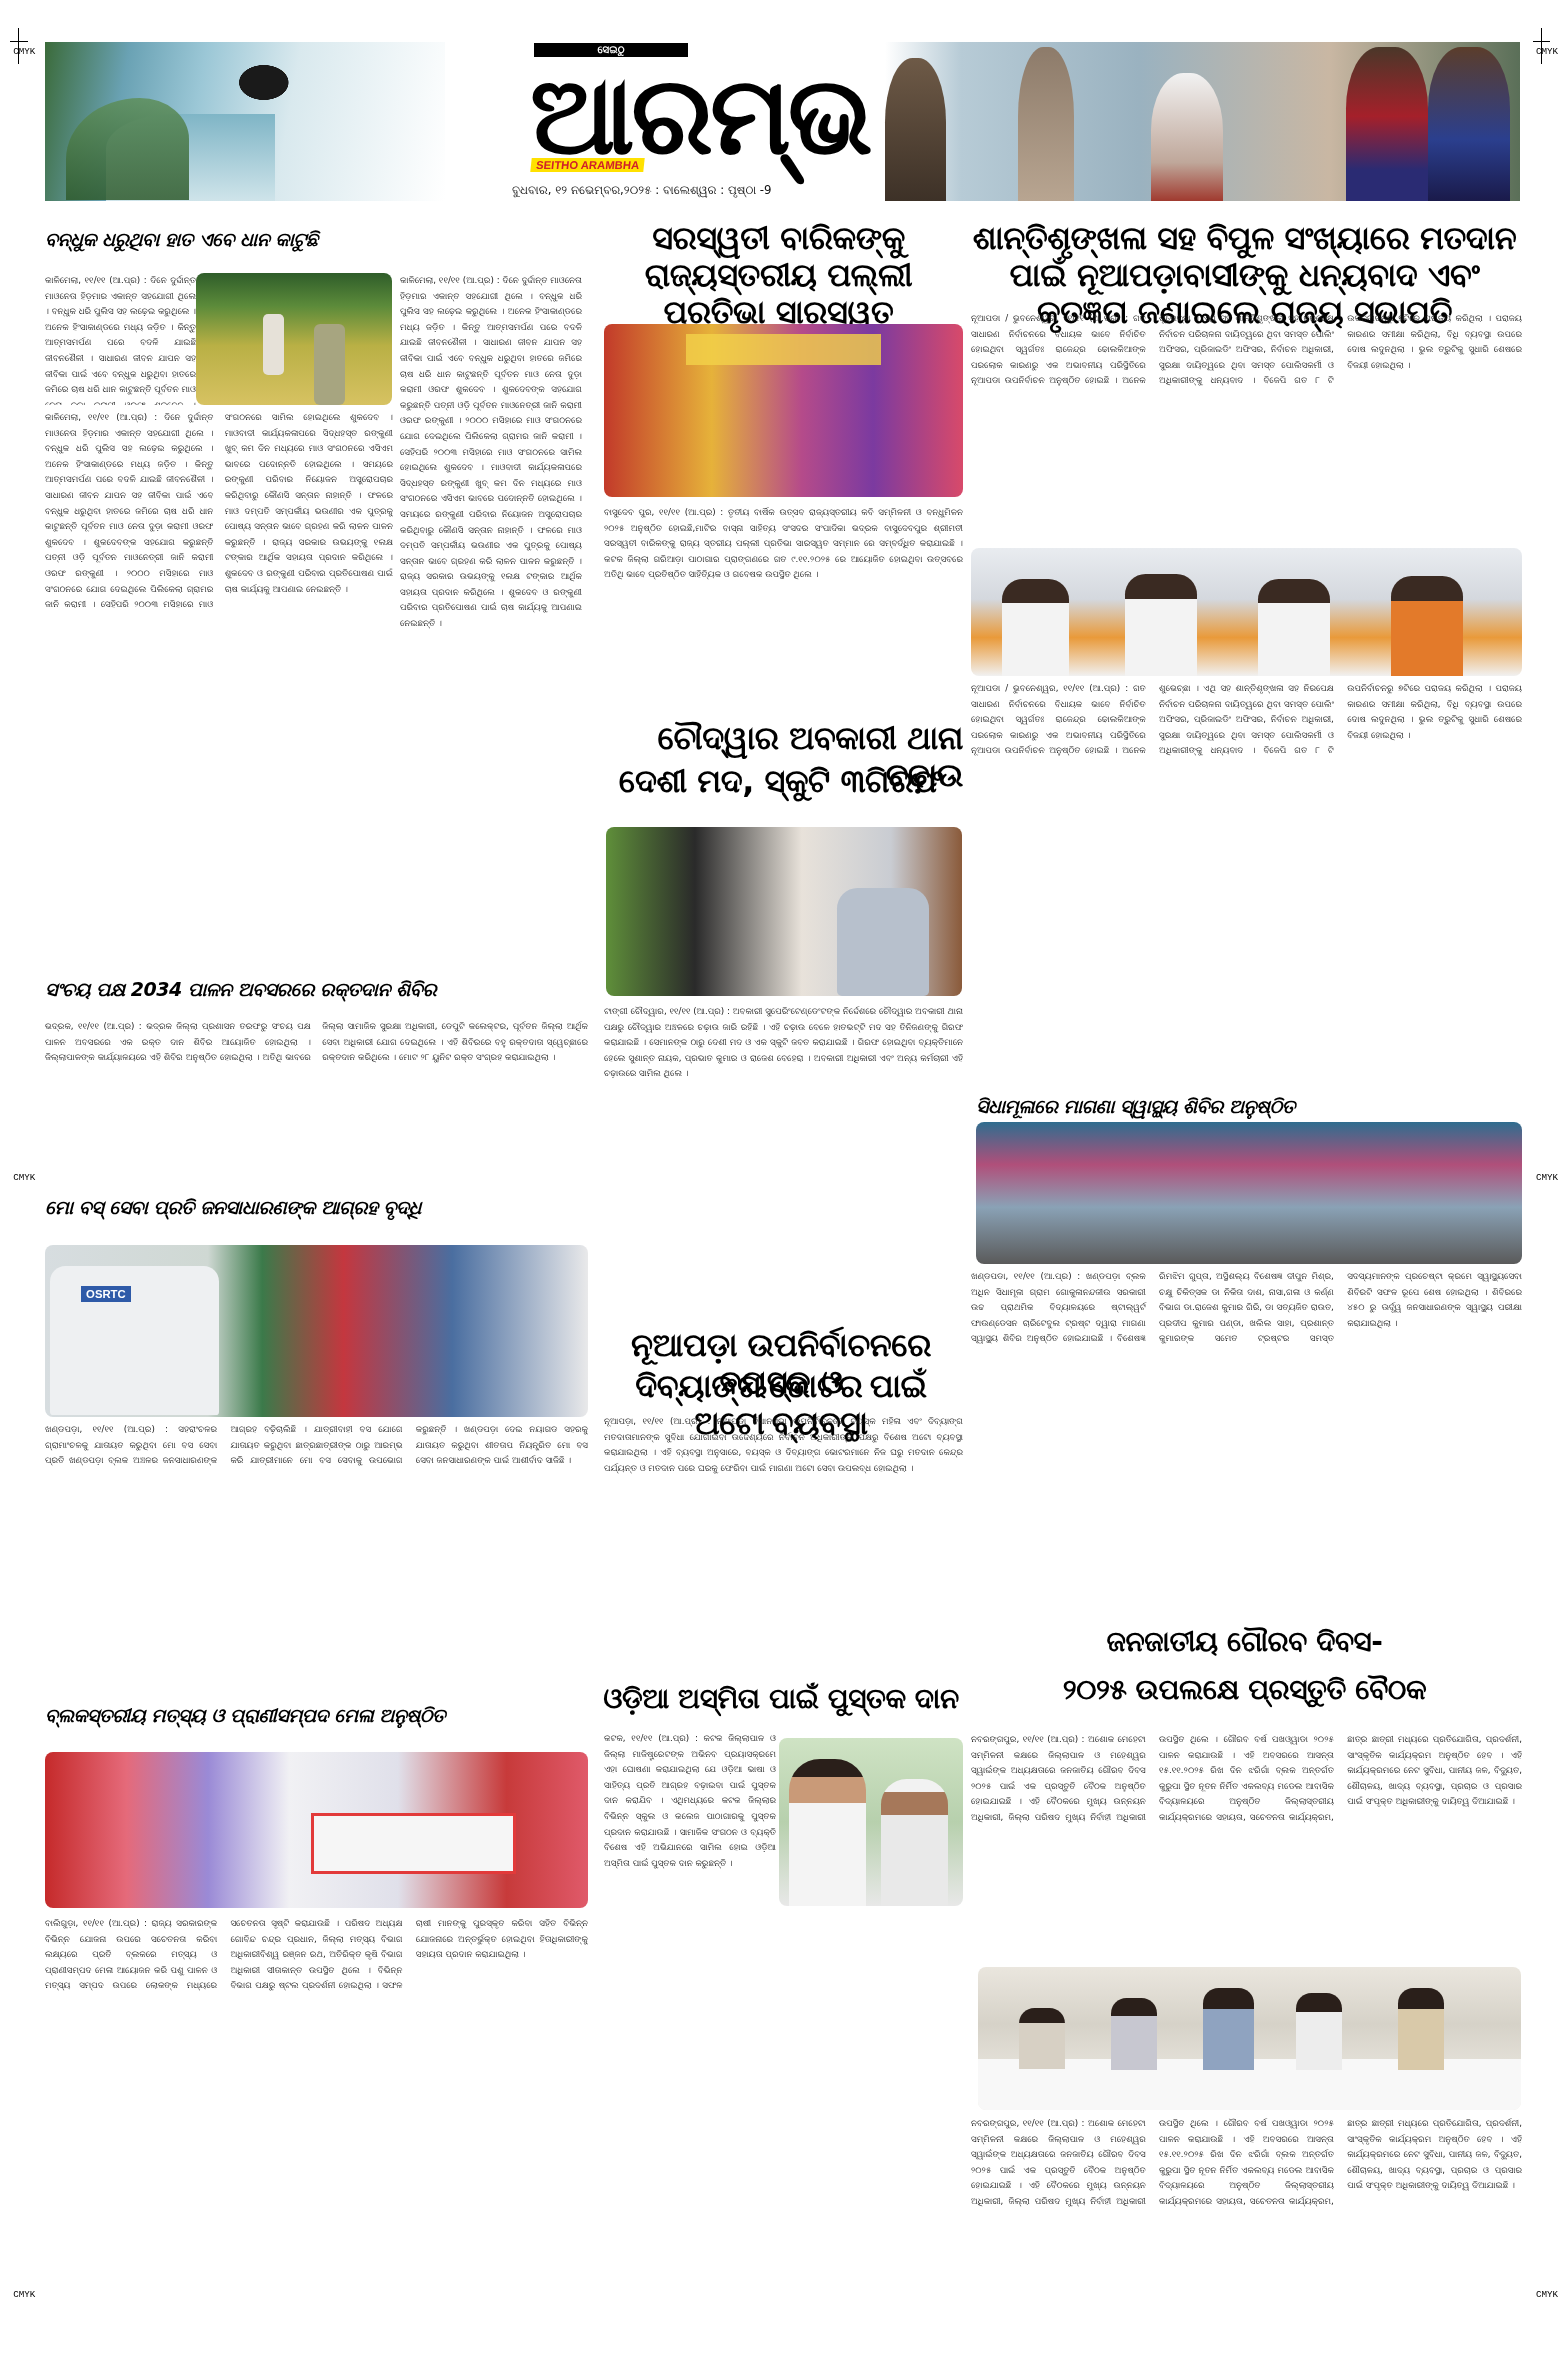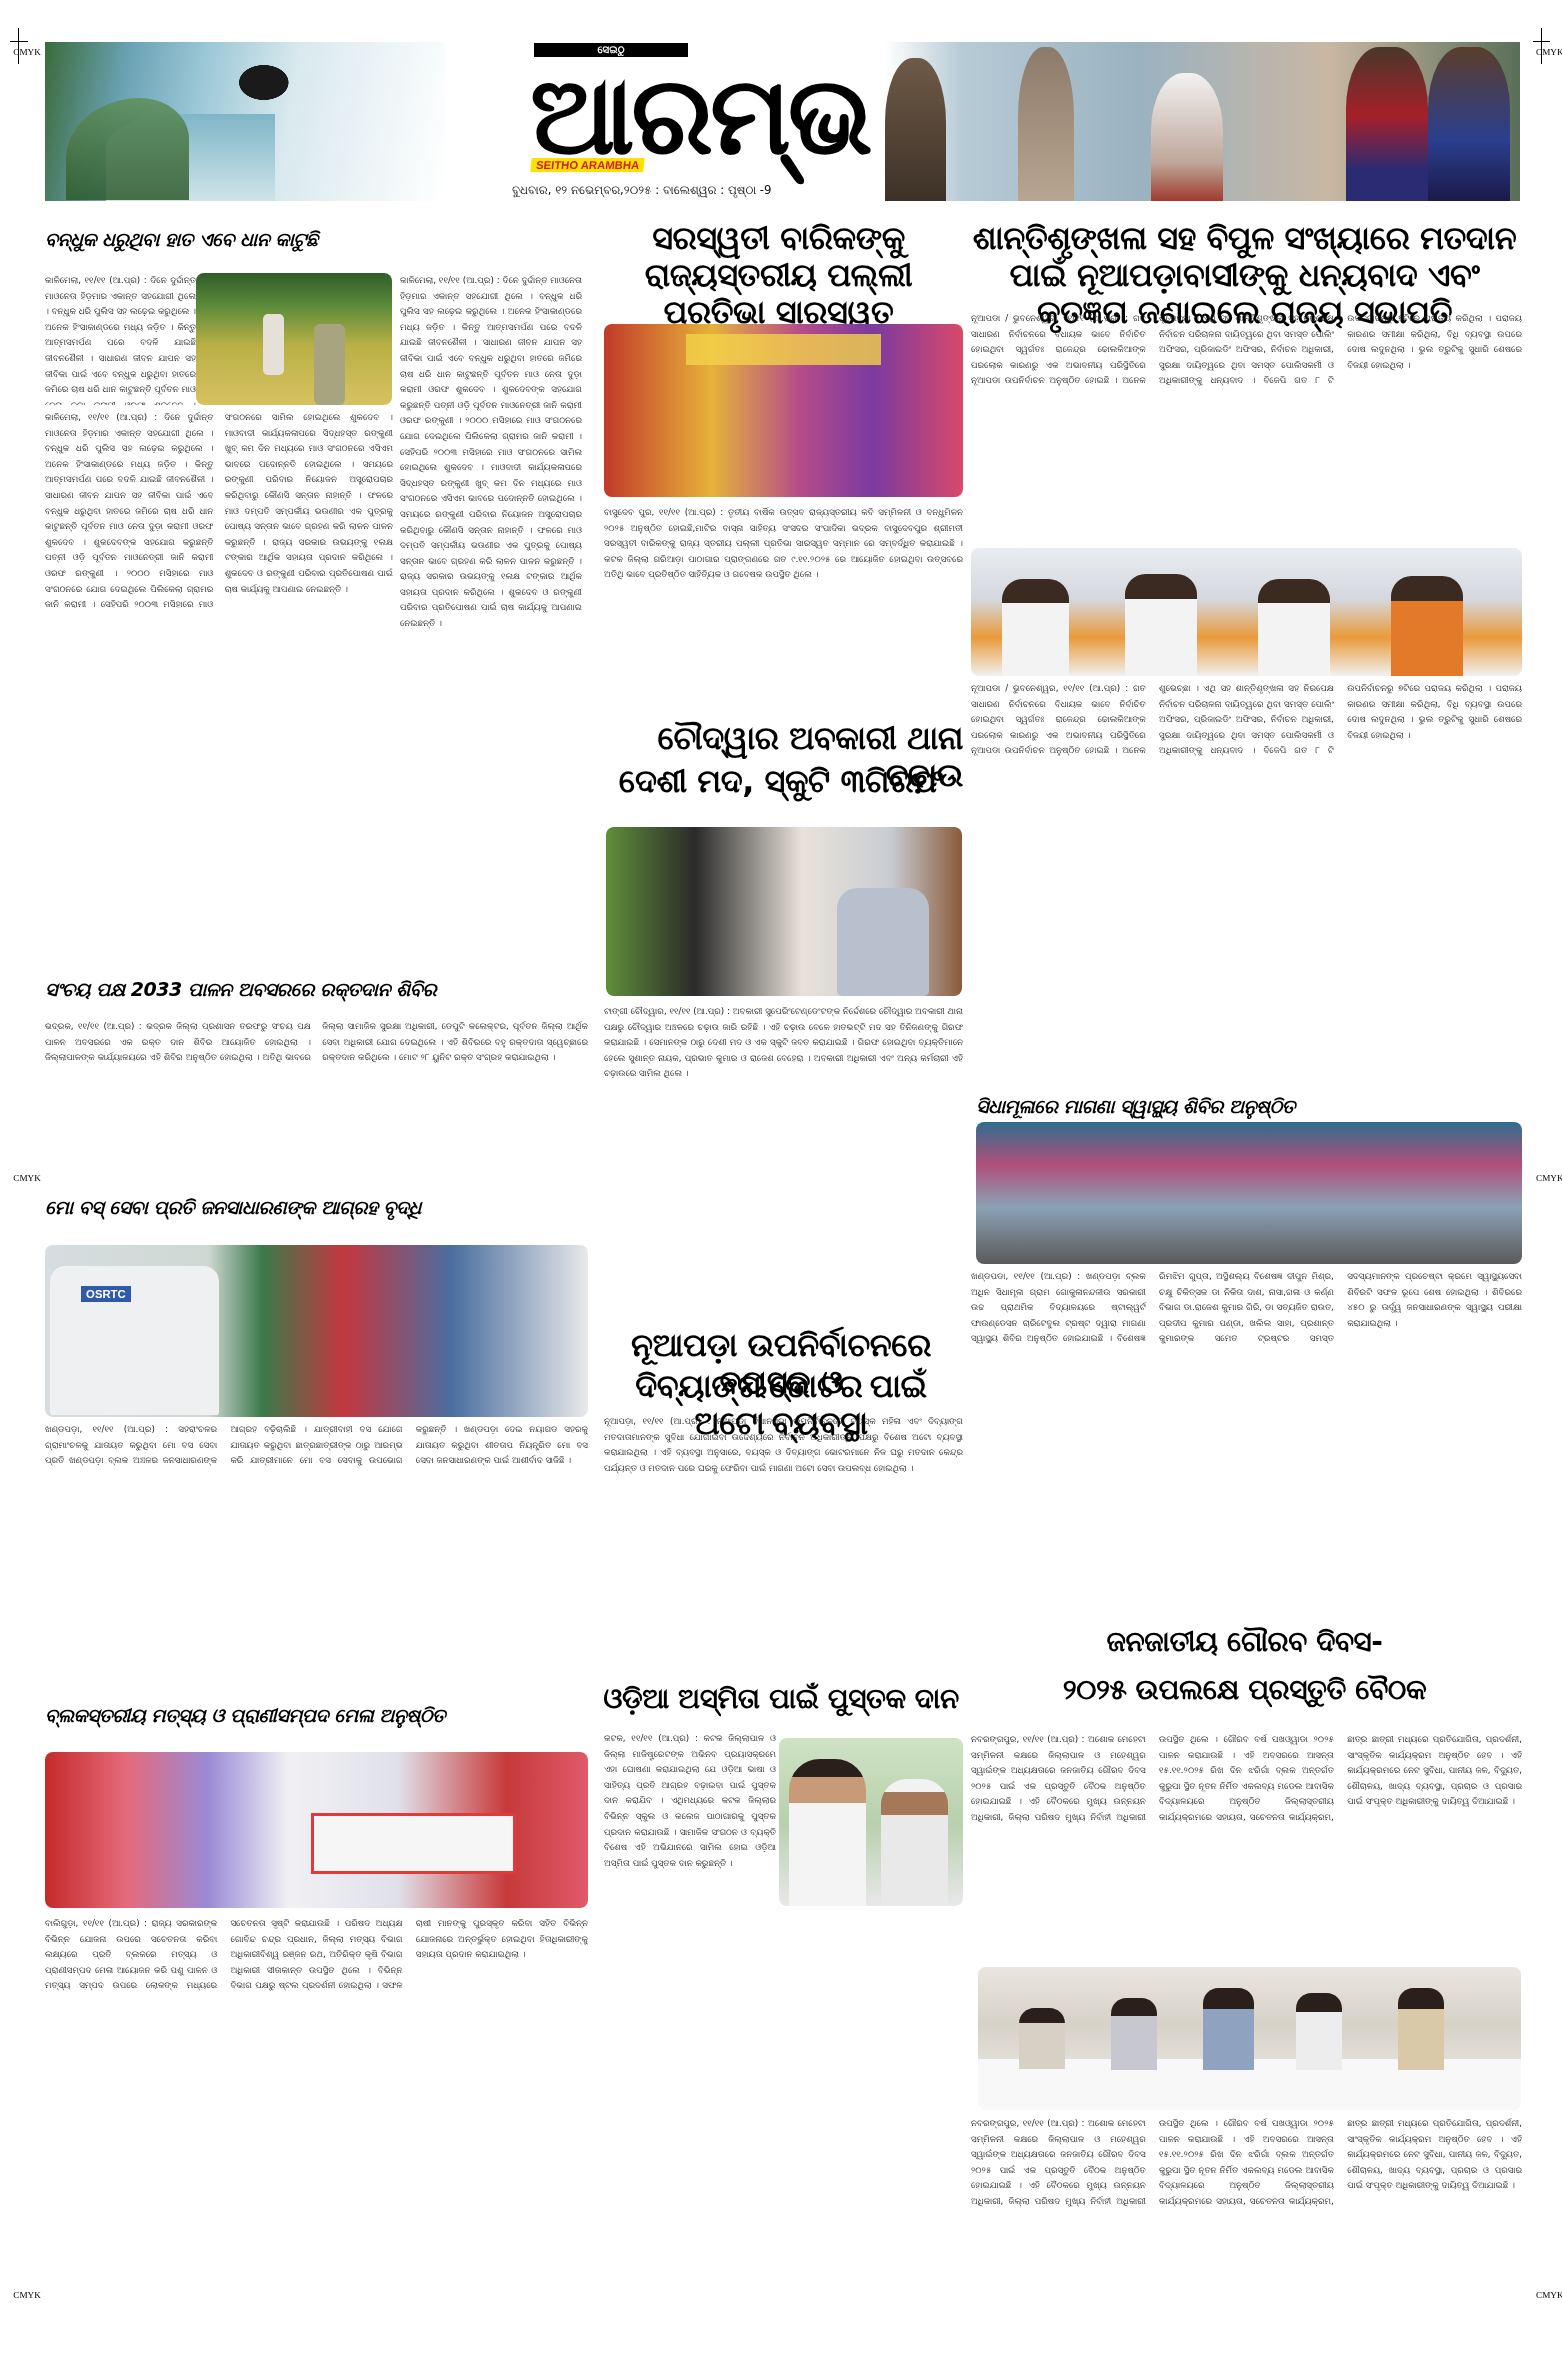--- a/index.html
+++ b/index.html
@@ -1,21 +1,21 @@
 <!DOCTYPE html>
 <html style="font-size:8.2px"><head>
 <meta charset="utf-8">
 <style>
   * { box-sizing: border-box; margin: 0; padding: 0; }
   html, body { width: 1563px; height: 2366px; background: #ffffff; overflow: hidden; }
   body { font-family: "DejaVu Sans", sans-serif; color: #111; position: relative; }
 
   .reg { position: absolute; width: 1px; background: #000; }
   .regh { position: absolute; height: 1px; background: #000; }
-  .cmyk { position: absolute; font-size: 9.2px; line-height: 10.2px; width: 10.2px; text-align: center; color: #000; font-family: Liberation Serif, serif; }
+  .cmyk { position: absolute; font-size: 9.2px; line-height: 10.2px; width: 10.2px; text-align: center; color: #000; font-family: Liberation Mono, monospace; }
 
   .masthead { position: absolute; left: 45px; top: 42px; width: 1475px; height: 169px; }
   .mh-left { position: absolute; left: 0; top: 0; width: 400px; height: 159px;
     background: linear-gradient(100deg, #3b6b3a 0%, #6aa2b4 20%, #9bc7d6 38%, #d9e9ee 60%, #ffffff 100%); }
   .mh-left .coast { position: absolute; left: 20.5px; top: 56px; width: 123px; height: 102px; border-radius: 60% 40% 0 0;
     background: linear-gradient(180deg, #5e8f5a, #2e5a2c); opacity: .85; }
   .mh-left .sea { position: absolute; left: 61px; top: 72px; width: 169px; height: 87px;
     background: linear-gradient(180deg, #7fb5c6, #cfe4ea); border-radius: 40% 0 0 0; }
   .mh-left .bird { position: absolute; left: 190px; top: 10.2px; width: 72px; height: 61px;
     background: radial-gradient(ellipse at 40% 50%, #1a1a1a 0 40%, transparent 41%), radial-gradient(ellipse at 60% 40%, #e4a32b 0 12%, transparent 13%); }
@@ -103,21 +103,21 @@
 </div>
 <div class="body cols-3" style="left:971px;top:681px;width:551px;height:356px;">ନୂଆପଡା / ଭୁବନେଶ୍ୱର, ୧୧/୧୧ (ଆ.ପ୍ର) : ଗତ ସାଧାରଣ ନିର୍ବାଚନରେ ବିଧାୟକ ଭାବେ ନିର୍ବାଚିତ ହୋଇଥିବା ସ୍ୱର୍ଗତଃ ରାଜେନ୍ଦ୍ର ଢୋଲକିଆଙ୍କ ପରଲୋକ କାରଣରୁ ଏକ ଅଭାବନୀୟ ପରିସ୍ଥିତିରେ ନୂଆପଡା ଉପନିର୍ବାଚନ ଅନୁଷ୍ଠିତ ହୋଇଛି । ଅନେକ ଶୁଭେଚ୍ଛା । ଏଥି ସହ ଶାନ୍ତିଶୃଙ୍ଖଳା ସହ ନିରପେକ୍ଷ ନିର୍ବାଚନ ପରିଚାଳନା ଦାୟିତ୍ୱରେ ଥିବା ସମସ୍ତ ପୋଲିଂ ଅଫିସର, ପ୍ରିଜାଇଡିଂ ଅଫିସର, ନିର୍ବାଚନ ଅଧିକାରୀ, ସୁରକ୍ଷା ଦାୟିତ୍ୱରେ ଥିବା ସମସ୍ତ ପୋଲିସକର୍ମୀ ଓ ଅଧିକାରୀଙ୍କୁ ଧନ୍ୟବାଦ । ବିଜେପି ଗତ ୮ ଟି ଉପନିର୍ବାଚନରୁ ୭ଟିରେ ପରାଜୟ କରିଥିଲା । ପରାଜୟ କାରଣର ସମୀକ୍ଷା କରିଥିଲା, ବିଧି ବ୍ୟବସ୍ଥା ଉପରେ ଦୋଷ ଲଦୁନଥିଲା । ଭୁଲ ତ୍ରୁଟିକୁ ସୁଧାରି ଶେଷରେ ବିଜୟୀ ହୋଇଥିଲା ।</div>
 
 <div class="headline hl-l" style="left:599px;top:720px;width:364px;text-align:right;">ଚୌଦ୍ୱାର ଅବକାରୀ ଥାନା ଚଢ଼ାଉ</div>
 <div class="headline hl-l" style="left:599px;top:763px;width:364px;">ଦେଶୀ ମଦ, ସ୍କୁଟି ୩ଗିରଫ</div>
 <div class="photo" style="left:606px;top:827px;width:356px;height:169px;background:linear-gradient(90deg,#5f8f3a 0%,#2a2a2a 25%,#e8e2da 55%,#c9ccd2 80%,#8a5a3a 100%);" title="Three arrested persons with faces covered beside a seized scooter and excise officials">
   <div style="position:absolute;left:231px;top:61px;width:92px;height:108px;background:#b7c0cc;border-radius:20.5px 20.5px 5.1px 5.1px;"></div>
 </div>
 <div class="body" style="left:604px;top:1004px;width:359px;height:205px;">ଟାଙ୍ଗୀ ଚୌଦ୍ୱାର, ୧୧/୧୧ (ଆ.ପ୍ର) : ଅବକାରୀ ସୁପେରିଂଟେଣ୍ଡେଂଟଙ୍କ ନିର୍ଦ୍ଦେଶରେ ଚୌଦ୍ୱାର ଅବକାରୀ ଥାନା ପକ୍ଷରୁ ଚୌଦ୍ୱାର ଅଞ୍ଚଳରେ ଚଢ଼ାଉ ଜାରି ରହିଛି । ଏହି ଚଢ଼ାଉ ବେଳେ ହାତଭଟ୍ଟି ମଦ ସହ ତିନିଜଣଙ୍କୁ ଗିରଫ କରାଯାଇଛି । ସେମାନଙ୍କ ଠାରୁ ଦେଶୀ ମଦ ଓ ଏକ ସ୍କୁଟି ଜବତ କରାଯାଇଛି । ଗିରଫ ହୋଇଥିବା ବ୍ୟକ୍ତିମାନେ ହେଲେ ସୁଶାନ୍ତ ନାୟକ, ପ୍ରଭାତ କୁମାର ଓ ରାଜେଶ ବେହେରା । ଅବକାରୀ ଅଧିକାରୀ ଏବଂ ଅନ୍ୟ କର୍ମଚାରୀ ଏହି ଚଢ଼ାଉରେ ସାମିଲ ଥିଲେ ।</div>
 
-<div class="headline hl-xl" style="left:45px;top:969px;width:543px;">ସଂଚୟ ପକ୍ଷ 2033 ପାଳନ ଅବସରରେ ରକ୍ତଦାନ ଶିବିର</div>
+<div class="headline hl-xl" style="left:45px;top:969px;width:543px;">ସଂଚୟ ପକ୍ଷ 2034 ପାଳନ ଅବସରରେ ରକ୍ତଦାନ ଶିବିର</div>
 <div class="body cols-2" style="left:45px;top:1019px;width:543px;height:143px;">ଭଦ୍ରକ, ୧୧/୧୧ (ଆ.ପ୍ର) : ଭଦ୍ରକ ଜିଲ୍ଲା ପ୍ରଶାସନ ତରଫରୁ ସଂଚୟ ପକ୍ଷ ପାଳନ ଅବସରରେ ଏକ ରକ୍ତ ଦାନ ଶିବିର ଆୟୋଜିତ ହୋଇଥିଲା । ଜିଲ୍ଲାପାଳଙ୍କ କାର୍ଯ୍ୟାଳୟରେ ଏହି ଶିବିର ଅନୁଷ୍ଠିତ ହୋଇଥିଲା । ଅତିଥି ଭାବରେ ଜିଲ୍ଲା ସାମାଜିକ ସୁରକ୍ଷା ଅଧିକାରୀ, ଡେପୁଟି କଲେକ୍ଟର, ପୂର୍ବତନ ଜିଲ୍ଲା ଆର୍ଥିକ ସେବା ଅଧିକାରୀ ଯୋଗ ଦେଇଥିଲେ । ଏହି ଶିବିରରେ ବହୁ ରକ୍ତଦାତା ସ୍ୱେଚ୍ଛାରେ ରକ୍ତଦାନ କରିଥିଲେ । ମୋଟ ୨୮ ୟୁନିଟ ରକ୍ତ ସଂଗ୍ରହ କରାଯାଇଥିଲା ।</div>
 
 <div class="headline hl-xl" style="left:976px;top:1050px;width:546px;margin-top:36px;">ସିଧାମୂଳାରେ ମାଗଣା ସ୍ୱାସ୍ଥ୍ୟ ଶିବିର ଅନୁଷ୍ଠିତ</div>
 <div class="photo" style="left:976px;top:1122px;width:546px;height:142px;background:linear-gradient(180deg,#2f6d8f 0%,#b04f7a 30%,#8aa2b6 60%,#5a5a5a 100%);" title="People seated at a free health camp under a shamiana"></div>
 <div class="body cols-3" style="left:971px;top:1269px;width:551px;height:369px;">ଖଣ୍ଡପଡା, ୧୧/୧୧ (ଆ.ପ୍ର) : ଖଣ୍ଡପଡ଼ା ବ୍ଲକ ଅଧିନ ସିଧାମୂଳା ଗ୍ରାମ ଗୋକୁଳାନନ୍ଦଜୀଉ ସରକାରୀ ଉଚ୍ଚ ପ୍ରାଥମିକ ବିଦ୍ୟାଳୟରେ ଷ୍ଟାଲ୍ୱର୍ଟ ଫାଉଣ୍ଡେସନ ଚାରିଟେବୁଲ ଟ୍ରଷ୍ଟ ଦ୍ୱାରା ମାଗଣା ସ୍ୱାସ୍ଥ୍ୟ ଶିବିର ଅନୁଷ୍ଠିତ ହୋଇଯାଇଛି । ବିଶେଷଜ୍ଞ ରିମଝିମ ଗୁପ୍ତା, ଅସ୍ଥିଶଲ୍ୟ ବିଶେଷଜ୍ଞ ଦୀପୁନ ମିଶ୍ର, ଚକ୍ଷୁ ଚିକିତ୍ସକ ଡା ନିକିତା ଦାଶ, ନାସା,ଗଳା ଓ କର୍ଣ୍ଣ ବିଭାଗ ଡା.ରାଜେଶ କୁମାର ଗିରି, ଡା ସତ୍ୟଜିତ ରାଉତ, ପ୍ରଦୀପ କୁମାର ପଣ୍ଡା, ଖଲିଲ ସାହା, ପ୍ରଶାନ୍ତ କୁମାରଙ୍କ ସମେତ ଟ୍ରଷ୍ଟର ସମସ୍ତ ସଦସ୍ୟମାନଙ୍କ ପ୍ରଚେଷ୍ଟା କ୍ରମେ ସ୍ୱାସ୍ଥ୍ୟସେବା ଶିବିରଟି ସଫଳ ରୂପେ ଶେଷ ହୋଇଥିଲା । ଶିବିରରେ ୪୫୦ ରୁ ଊର୍ଦ୍ଧ୍ୱ ଜନସାଧାରଣଙ୍କ ସ୍ୱାସ୍ଥ୍ୟ ପରୀକ୍ଷା କରାଯାଇଥିଲା ।</div>
 
 <div class="headline hl-xl" style="left:45px;top:1187px;width:543px;">ମୋ ବସ୍ ସେବା ପ୍ରତି ଜନସାଧାରଣଙ୍କ ଆଗ୍ରହ ବୃଦ୍ଧି</div>
 <div class="photo" style="left:45px;top:1245px;width:543px;height:172px;background:linear-gradient(90deg,#d7dde0 0%,#cfd8d3 30%,#3b7a4a 40%,#c4373f 55%,#4a6ea0 75%,#e9e9ea 100%);" title="OSRTC Mo Bus with passengers boarding">
   <div style="position:absolute;left:5.1px;top:20.5px;width:169px;height:149px;background:#eef0f2;border-radius:15.4px 15.4px 3.1px 3.1px;"></div>
   <div style="position:absolute;left:36px;top:41px;padding:2px 5.1px;background:#2e5aa8;color:#fff;font-size:11.3px;font-weight:bold;font-family:'Liberation Sans',sans-serif;">OSRTC</div>

